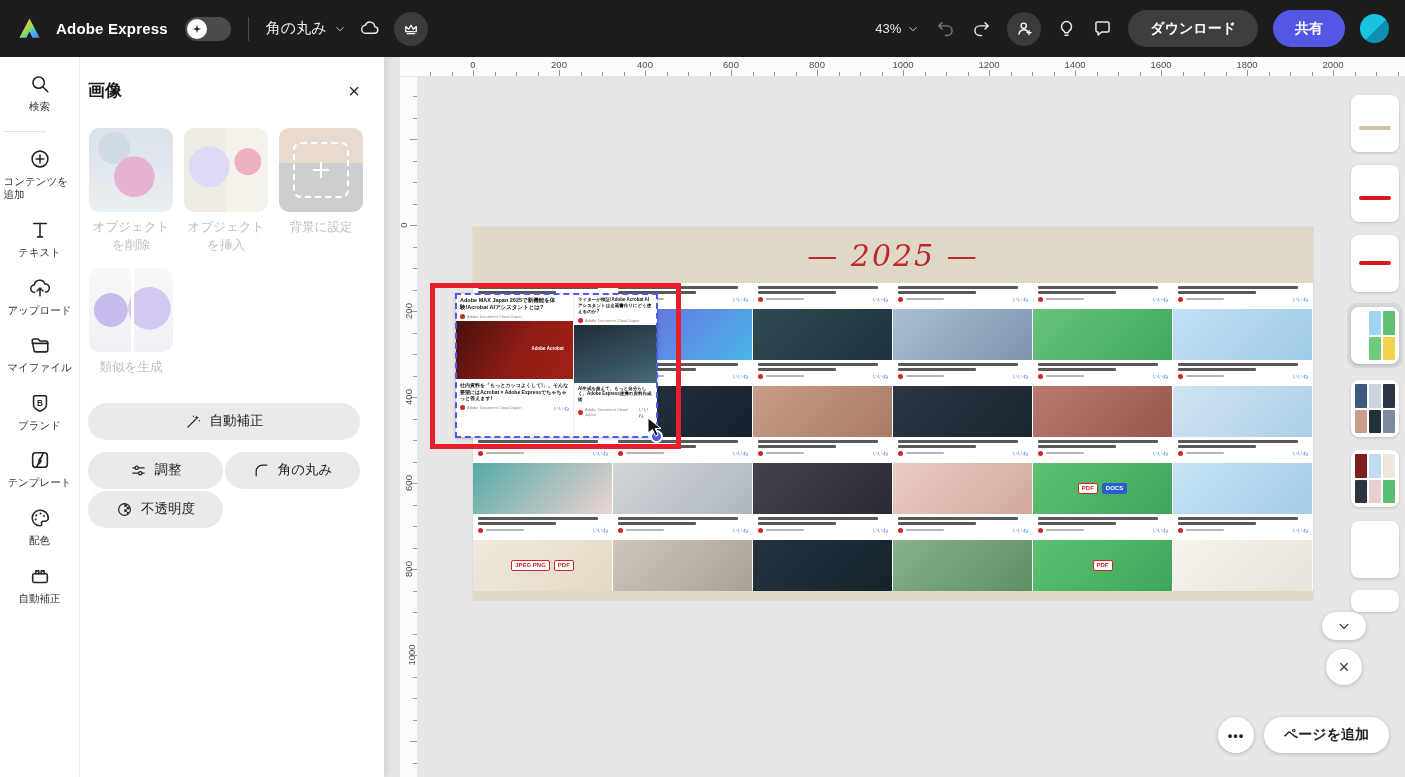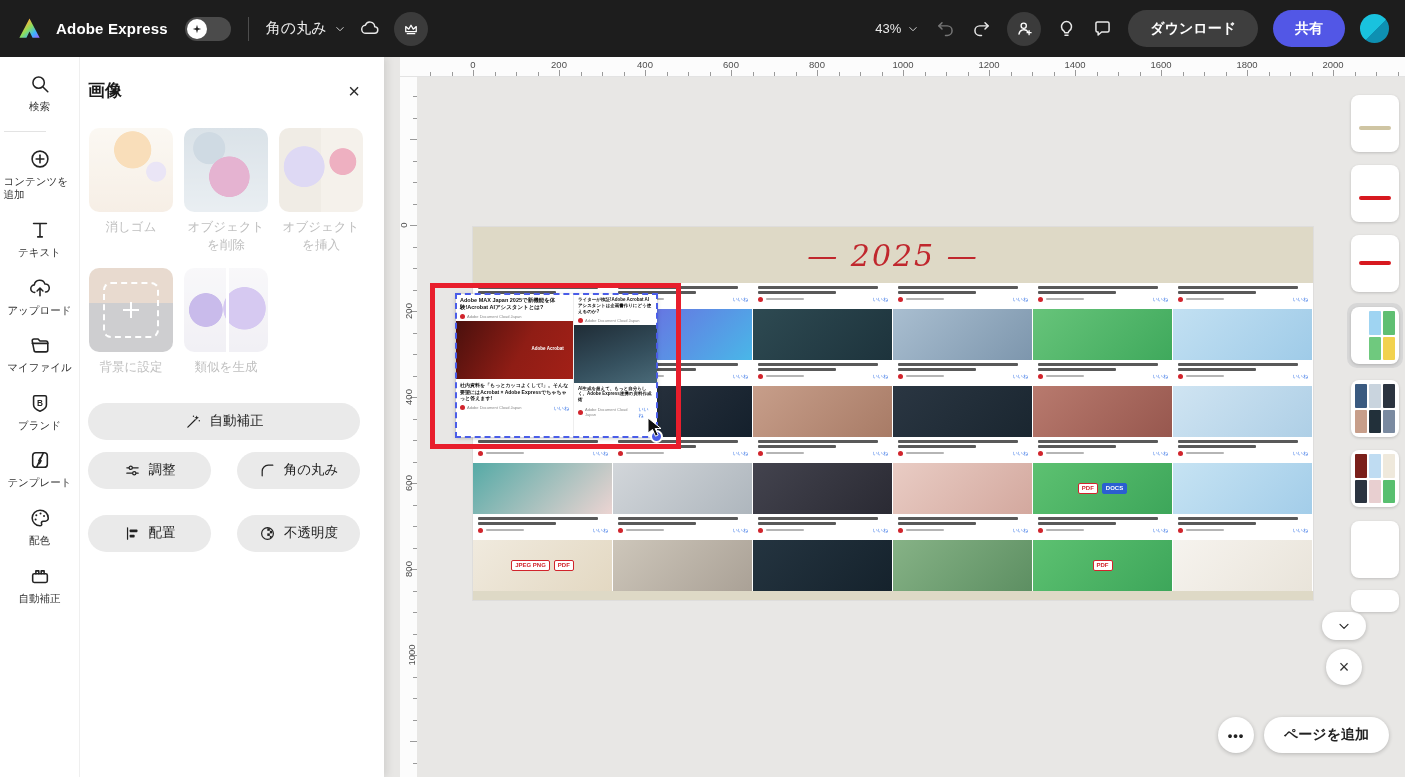--- a/index.html
+++ b/index.html
@@ -51,21 +51,21 @@
   .th-insert{background:radial-gradient(circle at 30% 46%,#b3a7e6 0 27%,rgba(0,0,0,0) 28%),radial-gradient(circle at 76% 40%,#d8456e 0 16%,rgba(0,0,0,0) 17%),linear-gradient(90deg,#ddd2c2 0 50%,#e9dfd0 50%)}
   .th-bg{background:linear-gradient(180deg,#c9a98e 0 42%,#8d8d91 42%)}
   .th-bg::before{content:"";position:absolute;inset:14px;border:2px dashed #fff;border-radius:8px}
   .th-bg::after{content:"";position:absolute;left:50%;top:50%;width:16px;height:2px;background:#fff;box-shadow:0 0 0 0 #fff;transform:translate(-50%,-50%)}
   .th-bg .vbar{position:absolute;left:50%;top:50%;width:2px;height:16px;background:#fff;transform:translate(-50%,-50%)}
   .th-similar{background:radial-gradient(circle at 26% 50%,#7f5fd0 0 22%,rgba(0,0,0,0) 23%),radial-gradient(circle at 72% 48%,#9f7fe0 0 28%,rgba(0,0,0,0) 29%),linear-gradient(180deg,#f0eff4,#dfdce8)}
   .th-similar::after{content:"";position:absolute;left:50%;top:0;bottom:0;width:3px;background:#fff}
   .btn{background:#eaeaea;border-radius:19px;height:37px;display:flex;align-items:center;justify-content:center;gap:8px;font-size:13.5px;color:#222;cursor:pointer}
   .btn .icon{width:17px;height:17px;color:#222}
   .auto-btn{margin-top:26px}
-  .btn-row{display:grid;grid-template-columns:1fr 1fr;gap:26px;margin-top:12px}
+  .btn-row{display:grid;grid-template-columns:1fr 1fr;gap:2px;margin-top:12px}
 
   
   .hruler{position:absolute;left:400px;top:57px;right:0;height:20px;background:#fcfcfc;border-bottom:1px solid #e3e3e3;z-index:30}
   .vruler{position:absolute;left:400px;top:77px;width:17px;bottom:0;background:#fcfcfc;z-index:30}
   .htick{position:absolute;bottom:0;width:1px;background:#9a9a9a}
   .hlab{position:absolute;top:2px;transform:translateX(-50%);font-size:9.5px;color:#4d4d4d}
   .vtick{position:absolute;right:0;height:1px;background:#9a9a9a}
   .vlab{position:absolute;left:1px;transform:translateY(-50%) rotate(-90deg);transform-origin:center;font-size:9.5px;color:#4d4d4d}
 
   
@@ -301,24 +301,20 @@
     </div>
 </nav>
 
 <aside class="panel">
   <div class="panel-head">
     <span class="panel-title">画像</span>
     <span class="panel-close">×</span>
   </div>
   <div class="tool-grid">
       <div class="tool">
-        <div class="tool-thumb th-eraser"></div>
-        <div class="tool-label">消しゴム</div>
-      </div>
-      <div class="tool">
         <div class="tool-thumb th-remove"></div>
         <div class="tool-label">オブジェクトを削除</div>
       </div>
       <div class="tool">
         <div class="tool-thumb th-insert"></div>
         <div class="tool-label">オブジェクトを挿入</div>
       </div>
       <div class="tool">
         <div class="tool-thumb th-bg">
           <span class="vbar"></span>
@@ -352,30 +348,20 @@
         </span>
         <span>調整</span>
       </div>
       <div class="btn">
         <span class="icon">
           <svg viewBox="0 0 24 24">
             <path d="M4.5 19.5v-6.5a8.5 8.5 0 0 1 8.5-8.5h6.5"></path>
           </svg>
         </span>
         <span>角の丸み</span>
-      </div>
-      <div class="btn">
-        <span class="icon">
-          <svg viewBox="0 0 24 24">
-            <path d="M5 4v16"></path>
-            <rect x="8" y="6.3" width="11" height="3.8" rx="1" fill="currentColor" stroke="none"></rect>
-            <rect x="8" y="13.9" width="7" height="3.8" rx="1" fill="currentColor" stroke="none"></rect>
-          </svg>
-        </span>
-        <span>配置</span>
       </div>
       <div class="btn">
         <span class="icon">
           <svg viewBox="0 0 24 24">
             <circle cx="12" cy="12" r="8.3"></circle>
             <g fill="currentColor" stroke="none">
               <rect x="11.7" y="4.6" width="3.6" height="3.6"></rect>
               <rect x="15.3" y="8.2" width="3.4" height="3.6"></rect>
               <rect x="11.7" y="11.8" width="3.6" height="3.6"></rect>
               <rect x="15.3" y="15.4" width="2.6" height="2.8"></rect>

